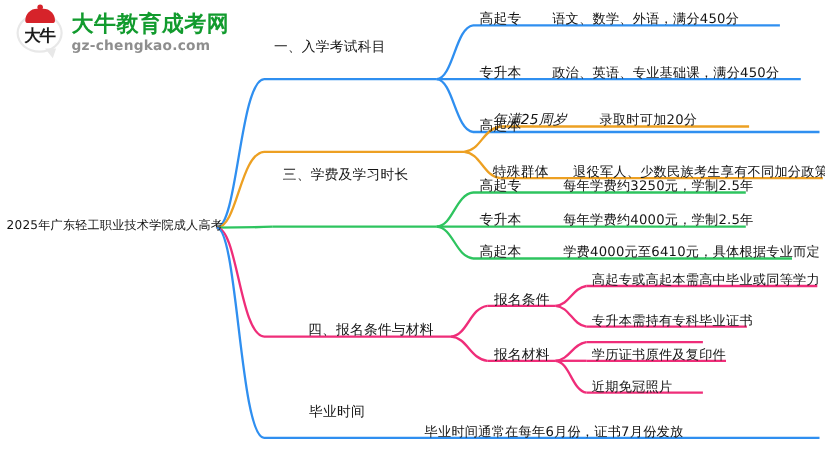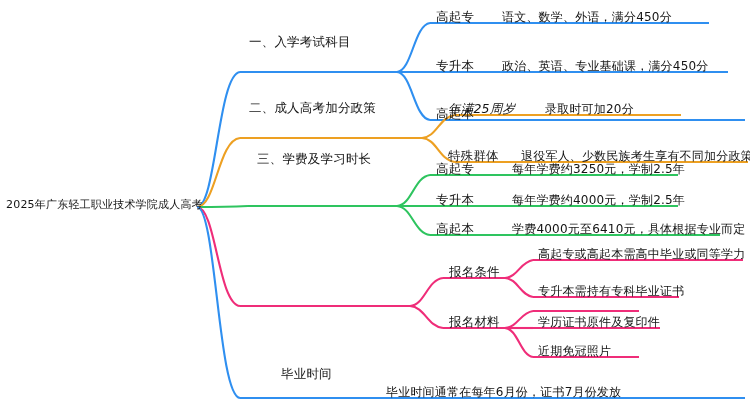--- a/index.html
+++ b/index.html
@@ -172,44 +172,55 @@
     <path d="M505,328 C518,327 520,313 533,311" fill="none" stroke="#ef2d79" stroke-width="2.1"></path>
     <line x1="505" y1="328" x2="533" y2="328" stroke="#ef2d79" stroke-width="2.1"></line>
     <path d="M505,328 C518,329 520,355 533,357" fill="none" stroke="#ef2d79" stroke-width="2.1"></path>
     <line x1="533" y1="311" x2="639" y2="311" stroke="#ef2d79" stroke-width="2.1"></line>
     <line x1="533" y1="328" x2="660" y2="328" stroke="#ef2d79" stroke-width="2.1"></line>
     <line x1="533" y1="357" x2="639" y2="357" stroke="#ef2d79" stroke-width="2.1"></line>
 
     <line x1="240" y1="398" x2="745" y2="398" stroke="#2f8ff0" stroke-width="2.1"></line>
   </svg>
 
+  <div class="logo-wrap">
+    <div class="logo-mark">
+      <div class="logo-bubble"></div>
+      <div class="logo-hat"></div>
+      <div class="logo-chars">大牛</div>
+    </div>
+    <div class="logo-text">
+      <div class="logo-title">大牛教育成考网</div>
+      <div class="logo-sub">gz-chengkao.com</div>
+    </div>
+  </div>
 
   <div class="root-label">2025年广东轻工职业技术学院成人高考</div>
 
   <div class="node l1" style="left:249px; top:36px;">一、入学考试科目</div>
   <div class="node l2" style="left:436px; top:11px;">高起专</div>
   <div class="node l3" style="left:502px; top:11px;">语文、数学、外语，满分450分</div>
   <div class="node l2" style="left:436px; top:60px;">专升本</div>
   <div class="node l3" style="left:502px; top:60px;">政治、英语、专业基础课，满分450分</div>
   <div class="node l2" style="left:436px; top:108px;">高起本</div>
 
-  <div class="node l1" style="left:249px; top:102px;">二、成人高考加分政策</div>
   <div class="node l2" style="left:448px; top:103px;font-style:italic;">年满25周岁</div>
   <div class="node l3" style="left:545px; top:103px;">录取时可加20分</div>
   <div class="node l2" style="left:448px; top:150px;">特殊群体</div>
   <div class="node l3" style="left:521px; top:150px;">退役军人、少数民族考生享有不同加分政策</div>
 
   <div class="node l1" style="left:257px; top:153px;">三、学费及学习时长</div>
   <div class="node l2" style="left:436px; top:163px;">高起专</div>
   <div class="node l3" style="left:512px; top:163px;">每年学费约3250元，学制2.5年</div>
   <div class="node l2" style="left:436px; top:194px;">专升本</div>
   <div class="node l3" style="left:512px; top:194px;">每年学费约4000元，学制2.5年</div>
   <div class="node l2" style="left:436px; top:223px;">高起本</div>
   <div class="node l3" style="left:512px; top:223px;">学费4000元至6410元，具体根据专业而定</div>
 
+  <div class="node l1" style="left:280px; top:294px;">四、报名条件与材料</div>
   <div class="node l2" style="left:449px; top:266px;">报名条件</div>
   <div class="node l3" style="left:538px; top:248px;">高起专或高起本需高中毕业或同等学力</div>
   <div class="node l3" style="left:538px; top:285px;">专升本需持有专科毕业证书</div>
   <div class="node l2" style="left:449px; top:316px;">报名材料</div>
   <div class="node l3" style="left:538px; top:316px;">学历证书原件及复印件</div>
   <div class="node l3" style="left:538px; top:345px;">近期免冠照片</div>
 
   <div class="node l1" style="left:281px; top:368px;">毕业时间</div>
   <div class="node l3" style="left:386px; top:386px;">毕业时间通常在每年6月份，证书7月份发放</div>
 

